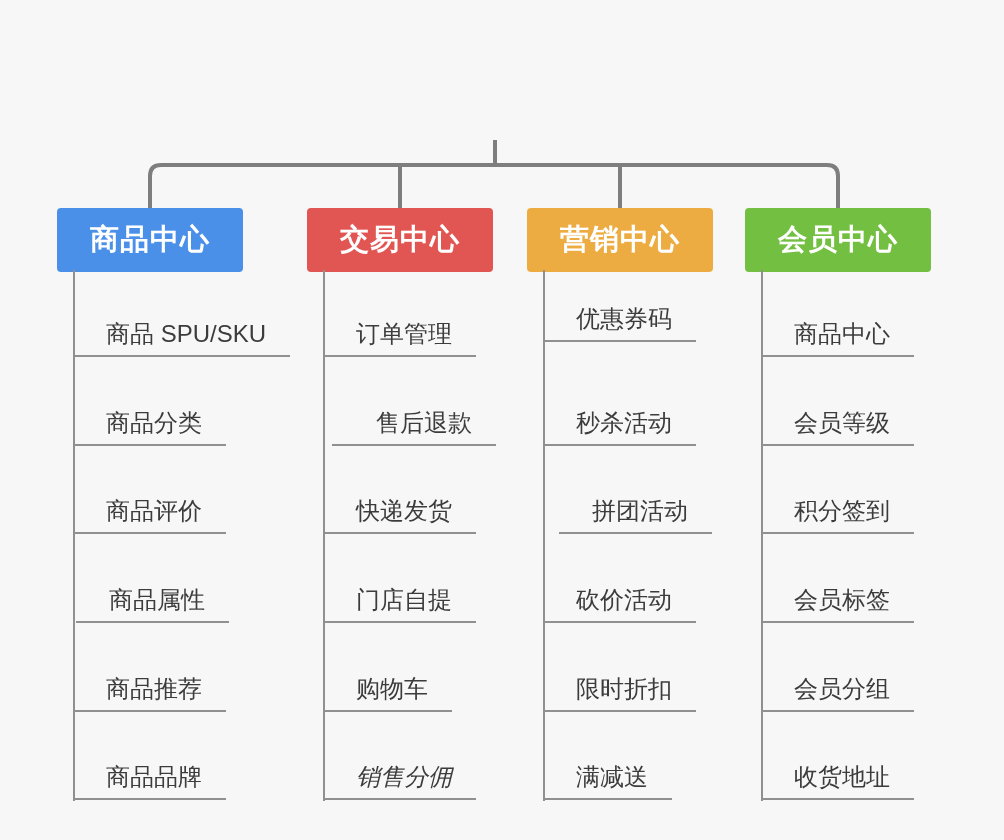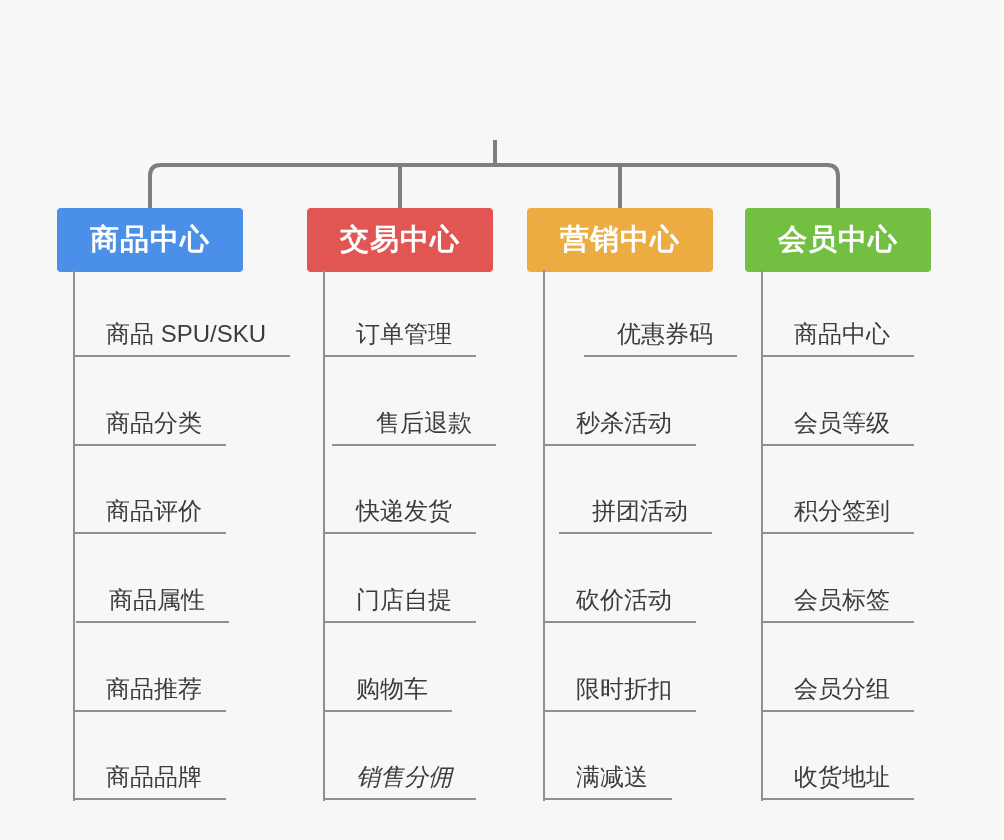--- a/index.html
+++ b/index.html
@@ -152,21 +152,21 @@
     <span>销售分佣</span>
   </div>
 
   <div>
     <div class="branch-box" style="left: 527px; background: rgb(237, 172, 66);">
       <span>营销中心</span>
     </div>
     <div class="trunk" style="left: 543px;"></div>
   </div>
 
-  <div class="leaf" style="left: 543px; top: 320px; margin-left: 41px;">
+  <div class="leaf" style="left: 543px; top: 305px;">
     <span>优惠券码</span>
   </div>
 
   <div class="leaf" style="left: 543px; top: 409px;">
     <span>秒杀活动</span>
   </div>
 
   <div class="leaf" style="left: 543px; top: 497px; margin-left: 16px;">
     <span>拼团活动</span>
   </div>

